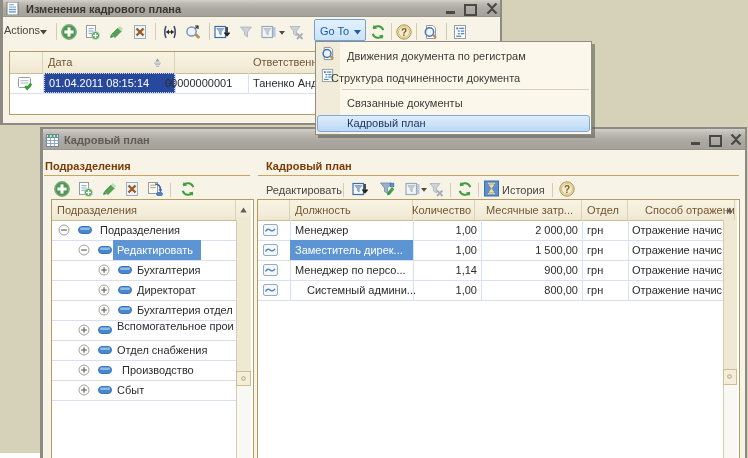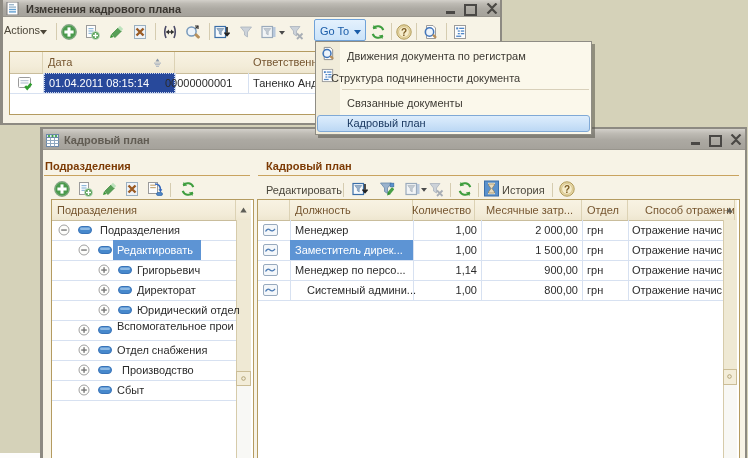--- a/index.html
+++ b/index.html
@@ -210,35 +210,35 @@
       <svg class="ab pill" style="left:98px;top:246px">
         <use href="#pl"></use>
       </svg>
       <div class="rowtxt" style="left:117px;top:244px;color:#fff">Редактировать</div>
   <svg class="ab exp" style="left:98px;top:264px">
         <use href="#xp"></use>
       </svg>
       <svg class="ab pill" style="left:118px;top:266px">
         <use href="#pl"></use>
       </svg>
-      <div class="rowtxt" style="left:137px;top:264px">Григорьевич</div>
+      <div class="rowtxt" style="left:137px;top:264px">Бухгалтерия</div>
   <svg class="ab exp" style="left:98px;top:284px">
         <use href="#xp"></use>
       </svg>
       <svg class="ab pill" style="left:118px;top:286px">
         <use href="#pl"></use>
       </svg>
       <div class="rowtxt" style="left:137px;top:284px">Директорат</div>
   <svg class="ab exp" style="left:98px;top:304px">
         <use href="#xp"></use>
       </svg>
       <svg class="ab pill" style="left:118px;top:306px">
         <use href="#pl"></use>
       </svg>
-      <div class="rowtxt" style="left:137px;top:304px">Юридический отдел</div>
+      <div class="rowtxt" style="left:137px;top:304px">Бухгалтерия отдел</div>
   <svg class="ab exp" style="left:78px;top:324px">
         <use href="#xp"></use>
       </svg>
       <svg class="ab pill" style="left:98px;top:326px">
         <use href="#pl"></use>
       </svg>
       <div class="rowtxt" style="left:117px;top:320px;width:132px">Вспомогательное прои</div>
   <svg class="ab exp" style="left:78px;top:344px">
         <use href="#xp"></use>
       </svg>

